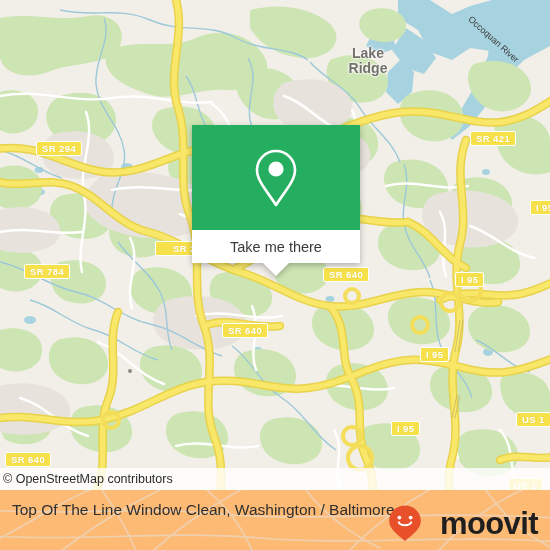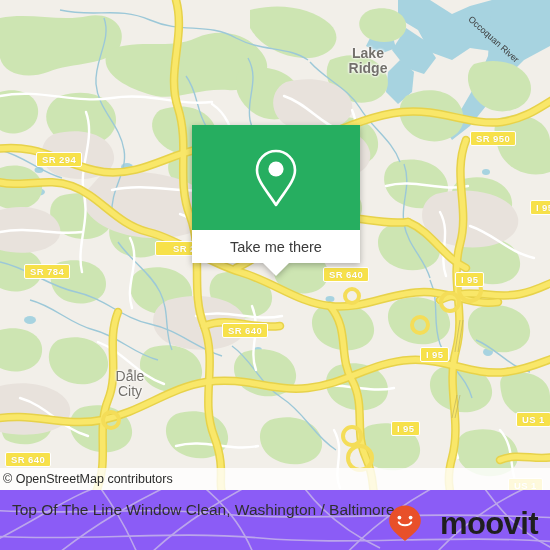--- a/index.html
+++ b/index.html
@@ -101,21 +101,21 @@
     border-left: 13px solid transparent;
     border-right: 13px solid transparent;
     border-top: 13px solid #ffffff;
   }
 
   
   .footer {
     position: absolute;
     left: 0; top: 490px;
     width: 550px; height: 60px;
-    background: #8b5cf6;
+    background: #fdba74;
     overflow: hidden;
   }
   .footer-pattern {
     position: absolute; left: 0; top: 0;
     width: 550px; height: 60px;
     opacity: .55;
   }
   .footer-title {
     position: absolute;
     left: 12px; top: 9px;
@@ -337,27 +337,25 @@
           <path d="M463,320 L458,352"></path>
           <path d="M457,395 L452,418"></path>
           <path d="M460,395 L455,418"></path>
         </g>
       </g>
     </svg>
 
     <div class="place" style="left:338px; top:46px; width:60px;font-weight:bold;">Lake
 Ridge</div>
     <div class="place-dot" style="left:128px; top:369px;"></div>
-    <div class="place" style="left:100px; top:369px; width:60px;">Dale
-City</div>
 
     <div class="river-label" style="left:473px; top:14px; transform: rotate(42deg);">Occoquan River</div>
 
-    <div class="shield" style="left:36px;  top:152px;">SR 294</div>
-    <div class="shield" style="left:470px; top:131px;">SR 950</div>
+    <div class="shield" style="left:36px;  top:141px;">SR 294</div>
+    <div class="shield" style="left:470px; top:131px;">SR 421</div>
     <div class="shield" style="left:24px;  top:264px;">SR 784</div>
     <div class="shield" style="left:155px; top:241px;padding-left:17px;">SR 29</div>
     <div class="shield" style="left:323px; top:267px;">SR 640</div>
     <div class="shield" style="left:455px; top:272px;">I 95</div>
     <div class="shield" style="left:530px; top:200px;">I 95</div>
     <div class="shield" style="left:222px; top:323px;">SR 640</div>
     <div class="shield" style="left:420px; top:347px;">I 95</div>
     <div class="shield" style="left:391px; top:421px;">I 95</div>
     <div class="shield" style="left:516px; top:412px;">US 1</div>
     <div class="shield" style="left:5px;  top:452px;">SR 640</div>

